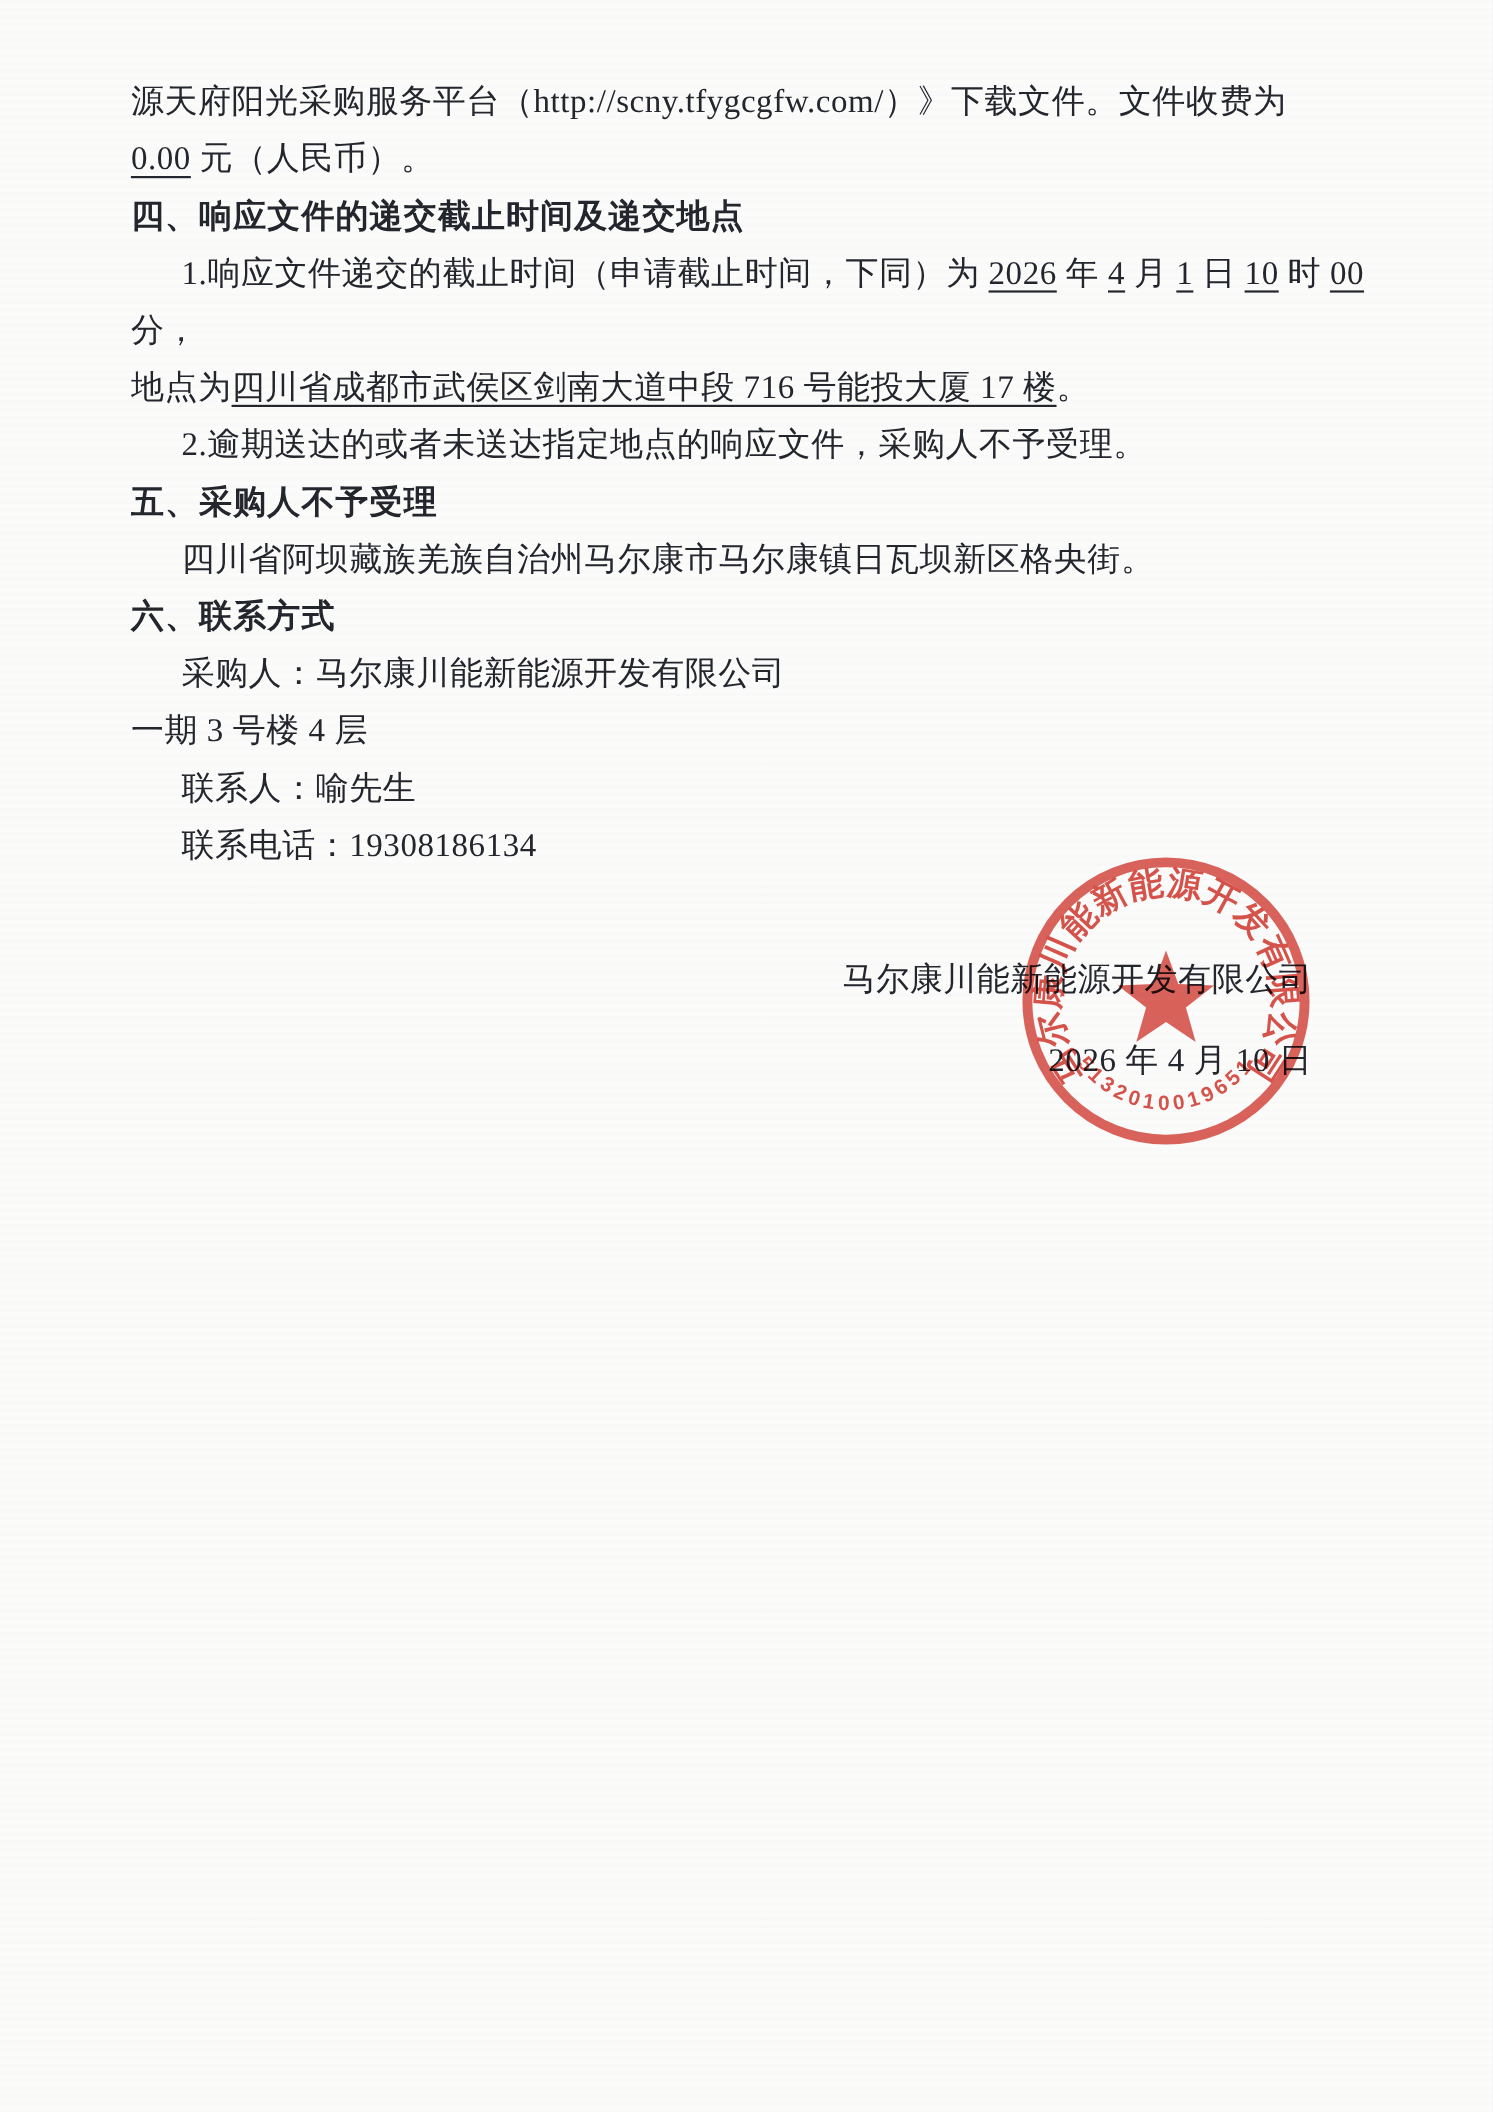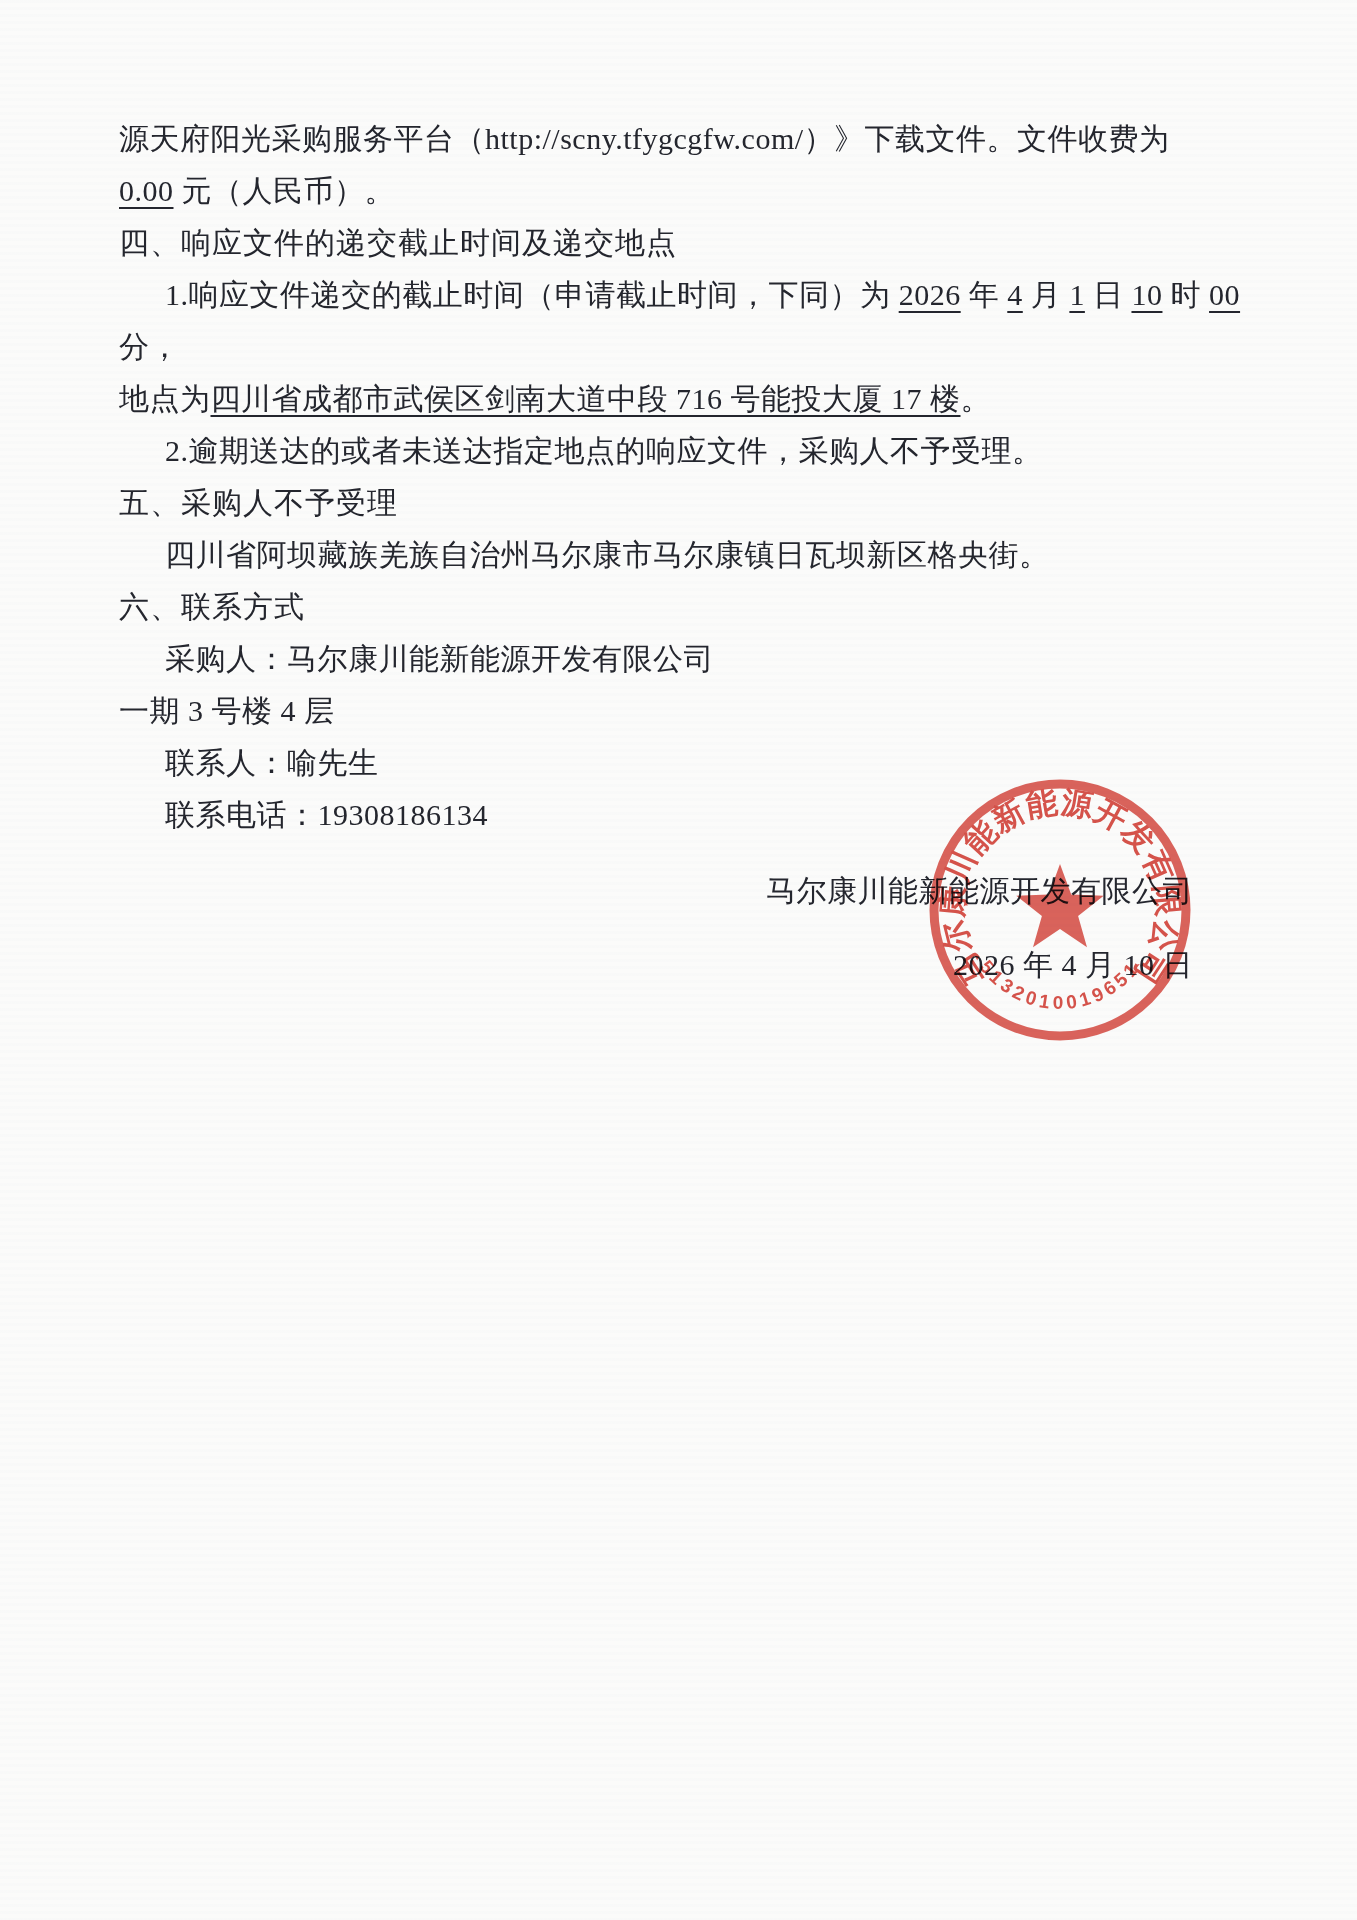--- a/index.html
+++ b/index.html
@@ -14,34 +14,34 @@
     margin:0 auto;
     background:#fbfbfa;
     background-image:repeating-linear-gradient(180deg, rgba(205,214,224,0.05) 0 3px, rgba(255,255,255,0) 3px 7px);
     overflow:hidden;
     color:#24262e;
   }
   .content{
     position:absolute;
     left:0; top:0;
     width:1357px;
-    padding:113px 117px 0 119px;
+    padding:67px 117px 0 119px;
     box-sizing:border-box;
   }
   .content p, .content h2{
     margin:0;
     font-size:30px;
     line-height:52px;
     font-weight:normal;
     text-align:justify;
     letter-spacing:0.5px;
   }
   .content h2{
     font-family:"Liberation Sans", sans-serif;
-    font-weight:400;
+    font-weight:700;
     letter-spacing:1px;
   }
   .indent{ text-indent:46px; }
   .u{
     text-decoration:underline;
     text-underline-offset:6px;
     text-decoration-thickness:2px;
   }
   .signature{
     position:absolute;

